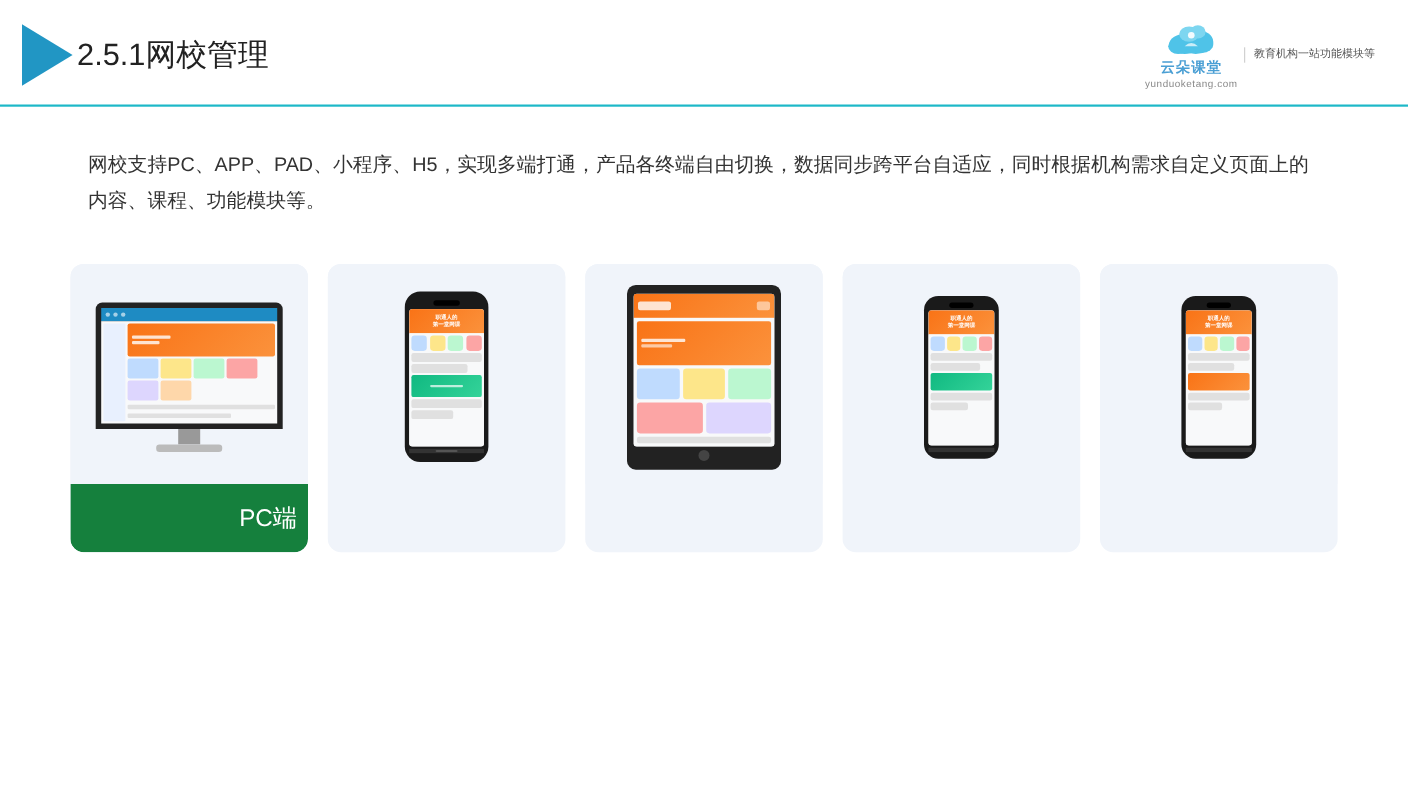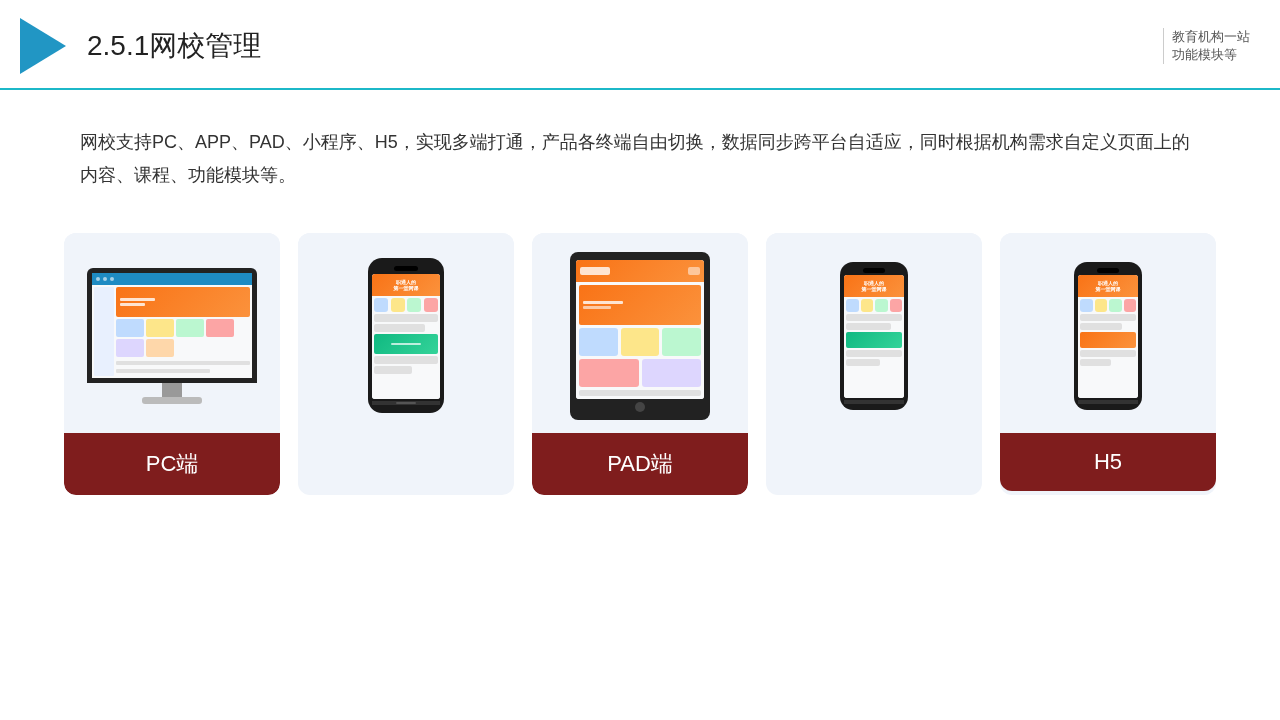--- a/index.html
+++ b/index.html
@@ -16,21 +16,21 @@
     .header {
       display: flex;
       align-items: center;
       justify-content: space-between;
       padding: 18px 30px 14px 20px;
       border-bottom: 2px solid #1cb8c8;
     }
     .header-left {
       display: flex;
       align-items: center;
-      gap: 21px;
+      gap: 4px;
     }
     .play-icon {
       width: 0;
       height: 0;
       border-top: 28px solid transparent;
       border-bottom: 28px solid transparent;
       border-left: 46px solid #2196c4;
     }
     .header-title {
       font-size: 28px;
@@ -63,22 +63,22 @@
       margin-top: 2px;
     }
     .logo-text-sub {
       font-size: 9px;
       color: #888;
       letter-spacing: 0.5px;
       margin-top: 1px;
     }
     .logo-right-text {
       display: flex;
-      flex-direction: column;
-      font-size: 13px;
+      flex-direction: row;
+      font-size: 10px;
       color: #555;
       line-height: 1.4;
       border-left: 1px solid #ccc;
       padding-left: 8px;
     }
 
     
     .description {
       padding: 36px 80px 20px 80px;
       font-size: 18px;
@@ -386,34 +386,51 @@
       flex-direction: column;
       gap: 2px;
     }
     .phone-mini-bottom {
       height: 4px;
       background: #333;
       margin-top: 2px;
     }
 
     .teal-label {
-      background: #7f1d1d;
+      background: #15803d;
+      text-align: right;
     }
   </style>
 </head>
 <body>
 
 <div class="header">
   <div class="header-left">
     <div class="play-icon"></div>
     <h1 class="header-title">
       <span>2.5.1</span><span>网校管理</span>
     </h1>
   </div>
   <div class="logo-area">
+    <div class="logo-cloud">
+      <svg class="cloud-svg" viewBox="0 0 52 32">
+        <ellipse cx="20" cy="22" rx="14" ry="9" fill="#4fc3e8"></ellipse>
+        <ellipse cx="30" cy="20" rx="16" ry="11" fill="#4fc3e8"></ellipse>
+        <ellipse cx="14" cy="24" rx="9" ry="7" fill="#4fc3e8"></ellipse>
+        <ellipse cx="36" cy="22" rx="10" ry="8" fill="#4fc3e8"></ellipse>
+
+        <ellipse cx="24" cy="13" rx="9" ry="7" fill="#7dd6f0"></ellipse>
+        <ellipse cx="32" cy="11" rx="7" ry="6" fill="#7dd6f0"></ellipse>
+
+        <circle cx="26" cy="14" r="3" fill="#fff" opacity="0.9"></circle>
+        <path d="M20 24 Q26 18 32 24" fill="#fff" opacity="0.7"></path>
+      </svg>
+      <div class="logo-text-main">云朵课堂</div>
+      <div class="logo-text-sub">yunduoketang.com</div>
+    </div>
     <div class="logo-right-text">
       <span>教育机构一站</span>
       <span>功能模块等</span>
     </div>
   </div>
 </div>
 
 <div class="description">
   <p>网校支持PC、APP、PAD、小程序、H5，实现多端打通，产品各终端自由切换，数据同步跨平台自适应，同时根据机构需求自定义页面上的内容、课程、功能模块等。</p>
 </div>
@@ -515,21 +532,20 @@
             <div class="tablet-card-row">
               <div class="tablet-card-item" style="background:#fca5a5"></div>
               <div class="tablet-card-item" style="background:#ddd6fe"></div>
             </div>
             <div style="height:6px;background:#e0e0e0;border-radius:2px"></div>
           </div>
         </div>
         <div class="tablet-home-btn"></div>
       </div>
     </div>
-    <div class="card-label teal-label">PAD端</div>
   </div>
 
   <div class="card">
     <div class="card-image-area">
       <div class="phone-mini-frame">
         <div class="phone-mini-notch"></div>
         <div class="phone-mini-screen">
           <div class="phone-mini-header">
             <div style="color:white;font-size:5px;text-align:center;line-height:1.2;font-weight:bold;">职通人的<br>第一堂网课</div>
           </div>
@@ -570,16 +586,15 @@
             <div style="height:7px;background:#e0e0e0;border-radius:2px"></div>
             <div style="height:7px;background:#e0e0e0;border-radius:2px;width:75%"></div>
             <div style="height:16px;background:linear-gradient(135deg,#f97316,#fb923c);border-radius:2px"></div>
             <div style="height:7px;background:#e0e0e0;border-radius:2px"></div>
             <div style="height:7px;background:#e0e0e0;border-radius:2px;width:55%"></div>
           </div>
         </div>
         <div class="phone-mini-bottom"></div>
       </div>
     </div>
-    <div class="card-label teal-label">H5</div>
   </div>
 
 </div>
 
 </body></html>

